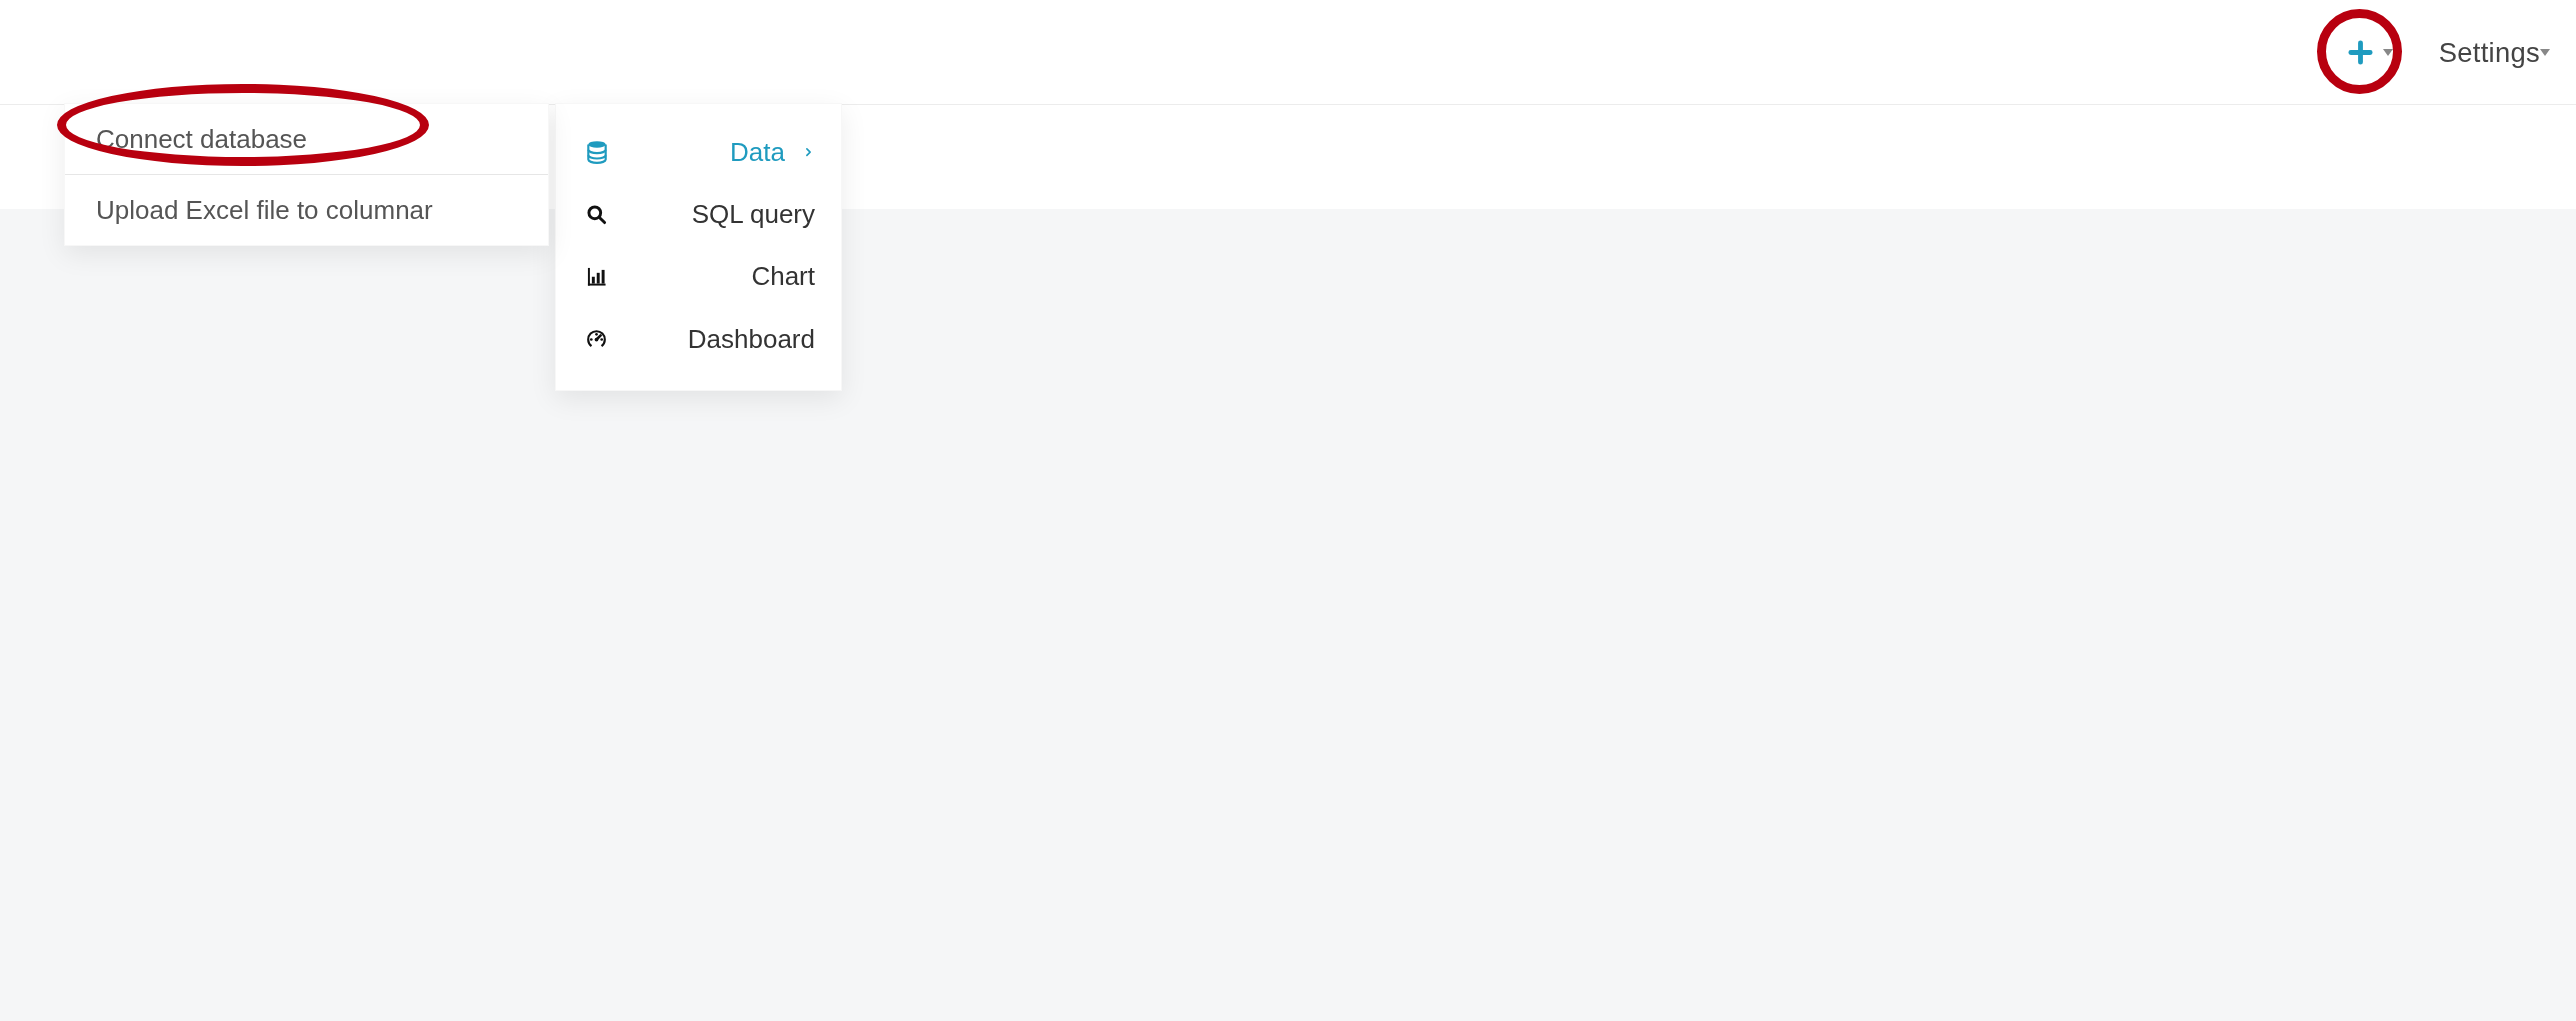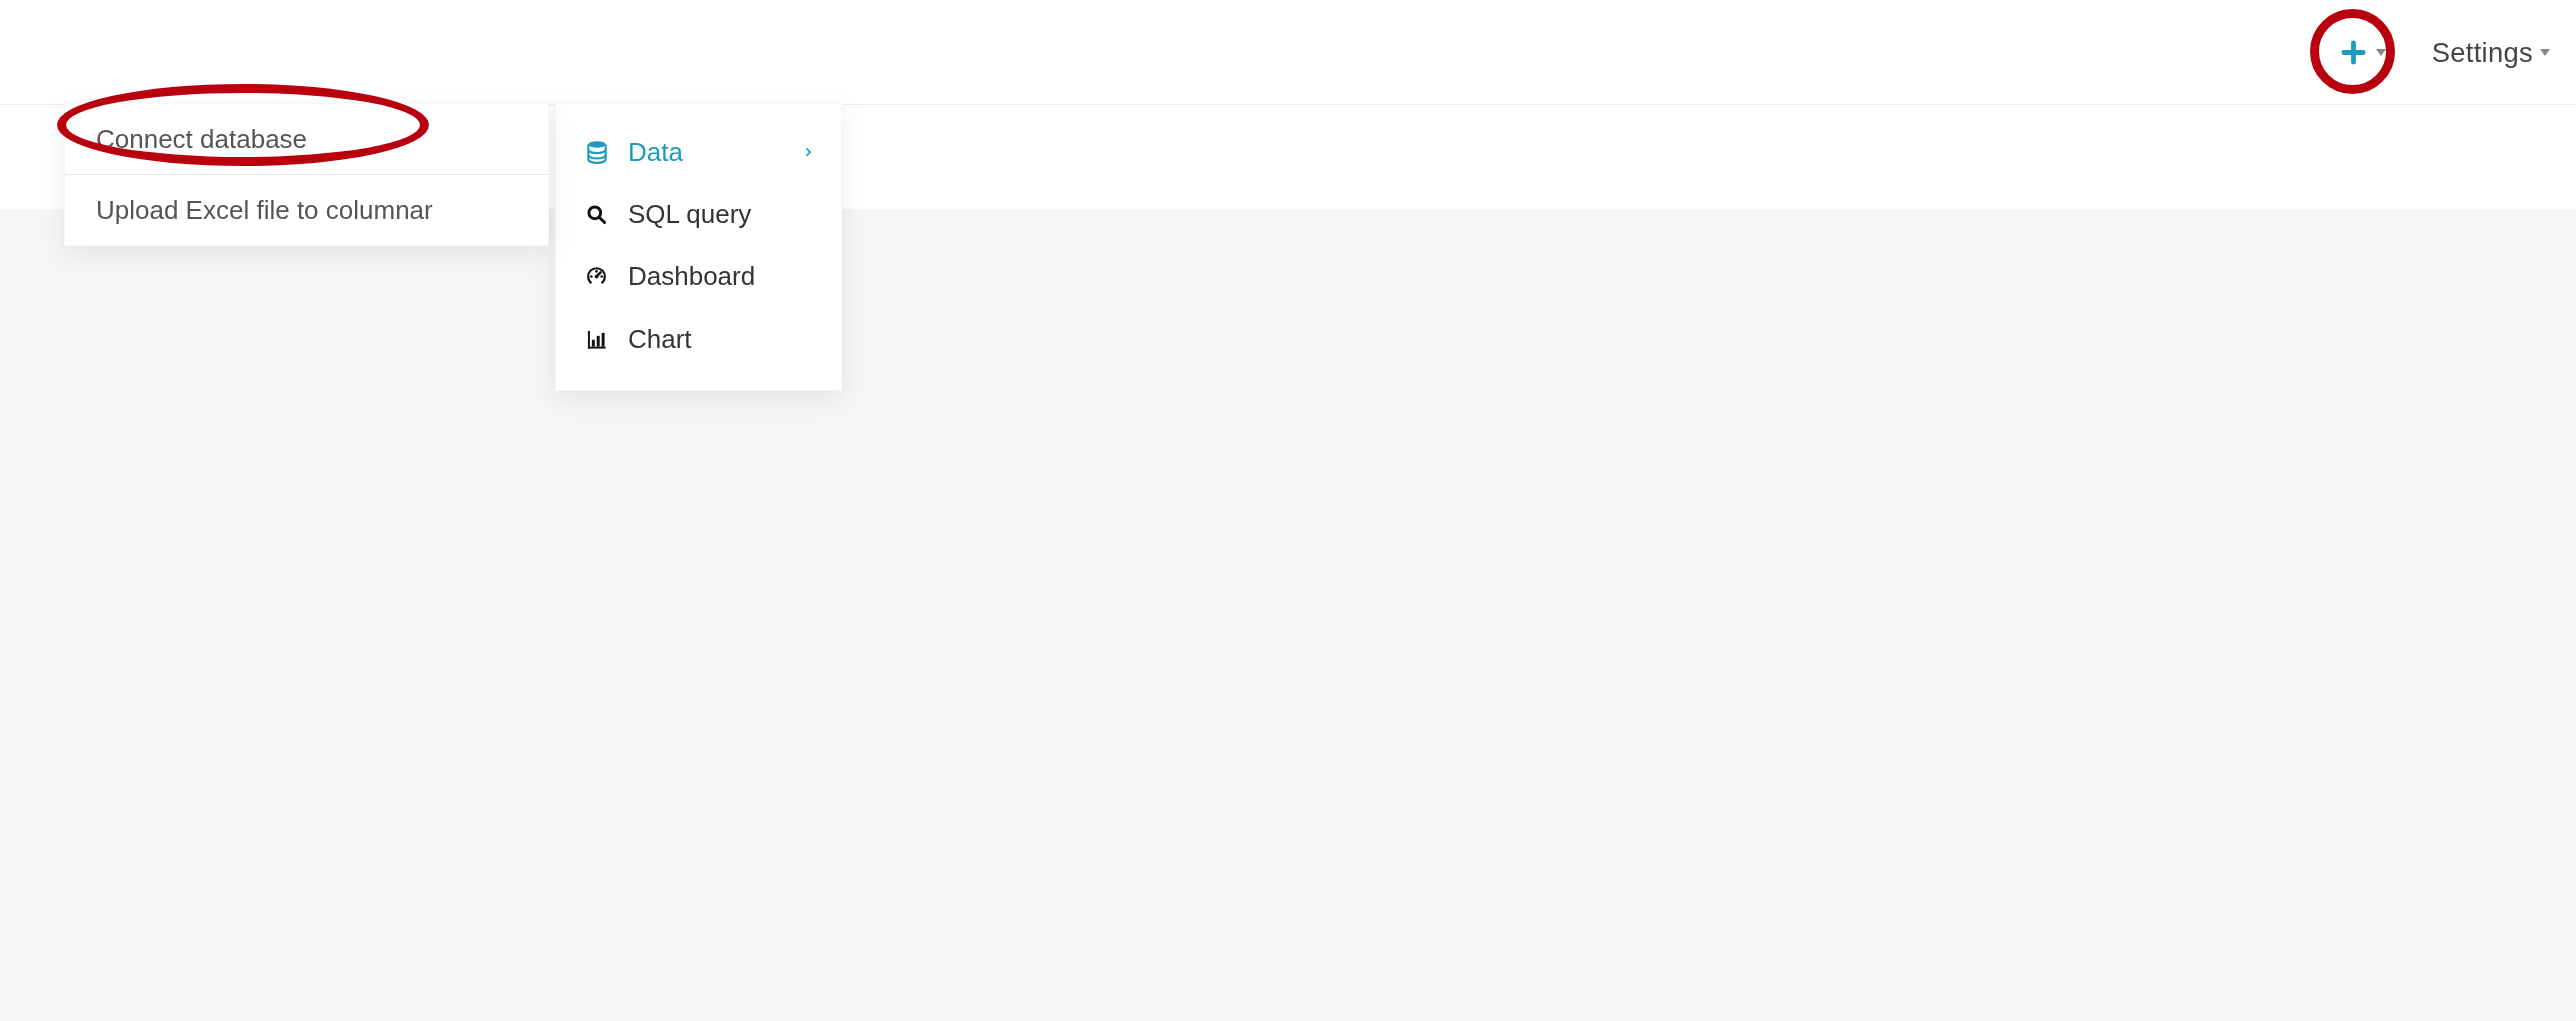--- a/index.html
+++ b/index.html
@@ -63,21 +63,21 @@
     left: -29px; top: -29px;
     width: 85px; height: 85px;
     border: 9.1px solid #b8000f;
     border-radius: 50%;
     pointer-events: none;
   }
 
   .settings-btn {
     display: flex;
     align-items: center;
-    gap: 7px;
+    gap: 0;
     font-size: 27.4px;
     color: #444;
     letter-spacing: 0.3px;
     cursor: pointer;
   }
   .settings-caret {
     width: 0; height: 0;
     border-left: 5.9px solid transparent;
     border-right: 5.9px solid transparent;
     border-top: 7.8px solid #888;
@@ -103,20 +103,21 @@
   }
 
   .menu-item {
     display: flex;
     align-items: center;
     gap: 17px;
     padding: 15.7px 26px;
     font-size: 26px;
     color: #333;
     cursor: pointer;
+    text-align: right;
   }
   .menu-item.active {
     color: #1f9bbf;
   }
   .menu-item .label { flex: 1 1 auto; }
   .menu-item .chev svg { display:block; }
 
   .submenu-item {
     display: flex;
     align-items: center;
@@ -194,45 +195,45 @@
       <svg width="23.5" height="23.5" viewBox="0 0 24 24" fill="none">
         <circle cx="10" cy="10" r="6" stroke="#111" stroke-width="3"></circle>
         <path d="M15 15l5 5" stroke="#111" stroke-width="3" stroke-linecap="round"></path>
       </svg>
     </span>
     <span class="label">SQL query</span>
   </div>
 
   <div class="menu-item">
     <span class="ico">
+      <svg width="23.5" height="23.5" viewBox="0 0 24 24" fill="#111">
+        <rect x="3" y="3" width="2" height="18"></rect>
+        <rect x="3" y="19" width="18" height="2"></rect>
+        <rect x="7" y="12" width="3" height="7"></rect>
+        <rect x="12" y="8" width="3" height="11"></rect>
+        <rect x="17" y="5" width="3" height="14"></rect>
+      </svg>
+    </span>
+    <span class="label">Chart</span>
+  </div>
+
+  <div class="menu-item">
+    <span class="ico">
       <svg width="25" height="25" viewBox="0 0 24 24" fill="#111">
         <path d="M12 3a9 9 0 0 0-9 9 9 9 0 0 0 3.5 7.1l1.3-1.6A7 7 0 0 1 5 12a7 7 0 1 1 14 0 7 7 0 0 1-2.8 5.5l1.3 1.6A9 9 0 0 0 21 12a9 9 0 0 0-9-9z"></path>
         <circle cx="7" cy="12" r="1.3"></circle>
         <circle cx="12" cy="7" r="1.3"></circle>
         <circle cx="17" cy="12" r="1.3"></circle>
         <path d="M12 12l4-4" stroke="#111" stroke-width="2.5" stroke-linecap="round"></path>
         <circle cx="12" cy="12" r="1.8"></circle>
       </svg>
     </span>
     <span class="label">Dashboard</span>
   </div>
 
-  <div class="menu-item">
-    <span class="ico">
-      <svg width="23.5" height="23.5" viewBox="0 0 24 24" fill="#111">
-        <rect x="3" y="3" width="2" height="18"></rect>
-        <rect x="3" y="19" width="18" height="2"></rect>
-        <rect x="7" y="12" width="3" height="7"></rect>
-        <rect x="12" y="8" width="3" height="11"></rect>
-        <rect x="17" y="5" width="3" height="14"></rect>
-      </svg>
-    </span>
-    <span class="label">Chart</span>
-  </div>
-
 </div>
 
 <div class="menu menu-left">
 
   <div class="submenu-item" style="position:relative;">
     <span class="ellipse-annot"></span>
     <span>Connect database</span>
   </div>
 
 

